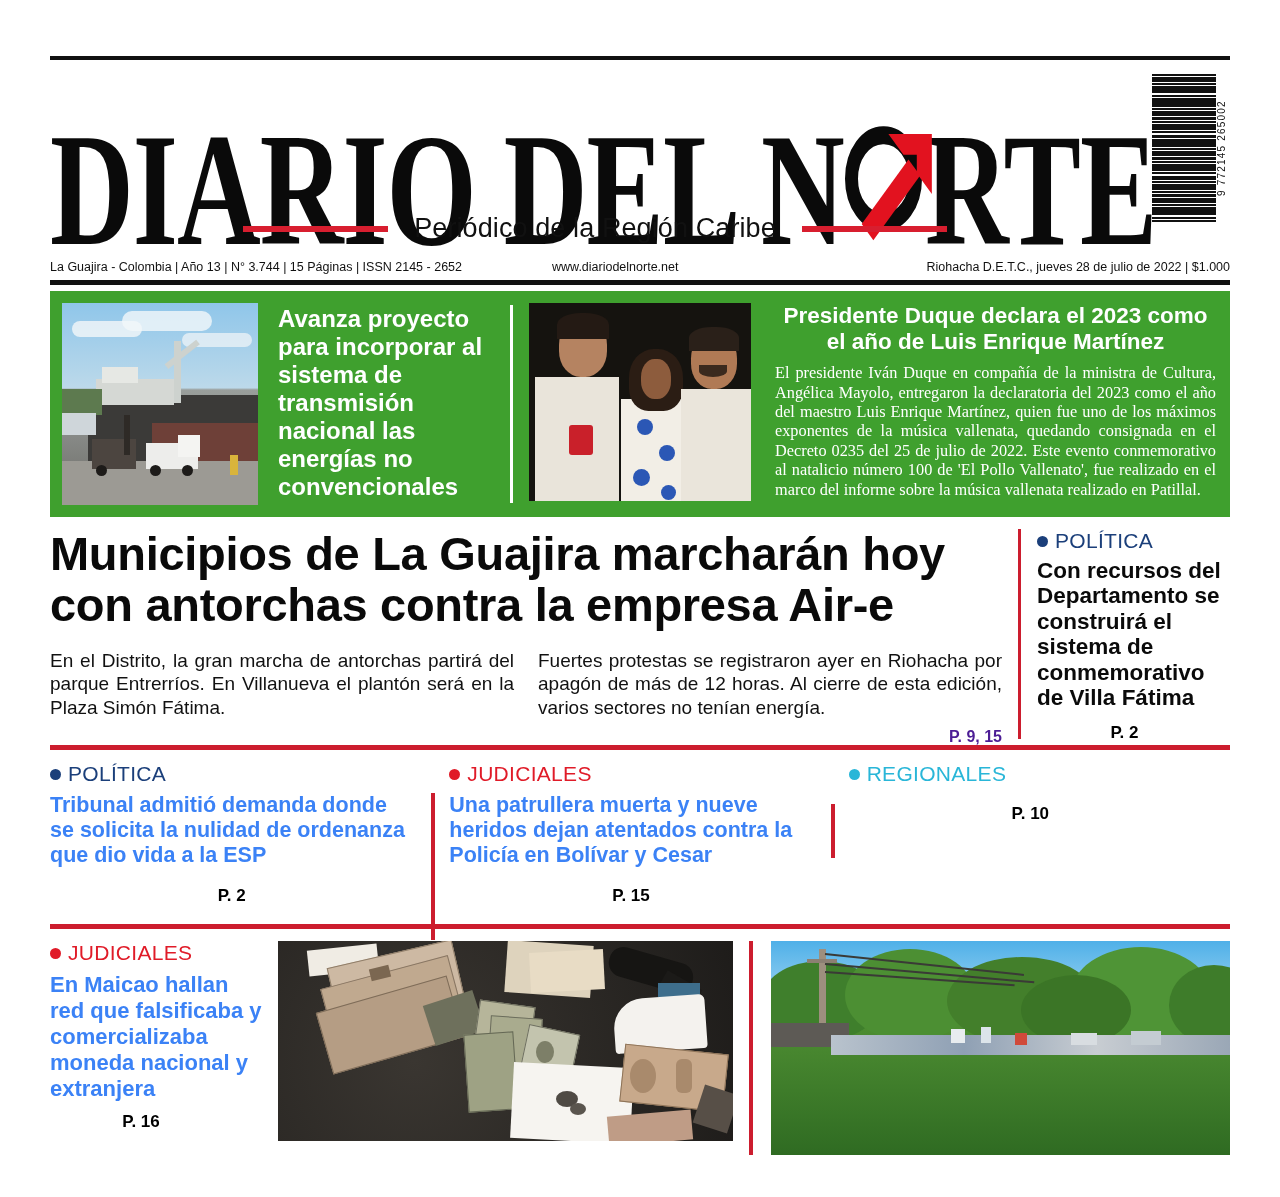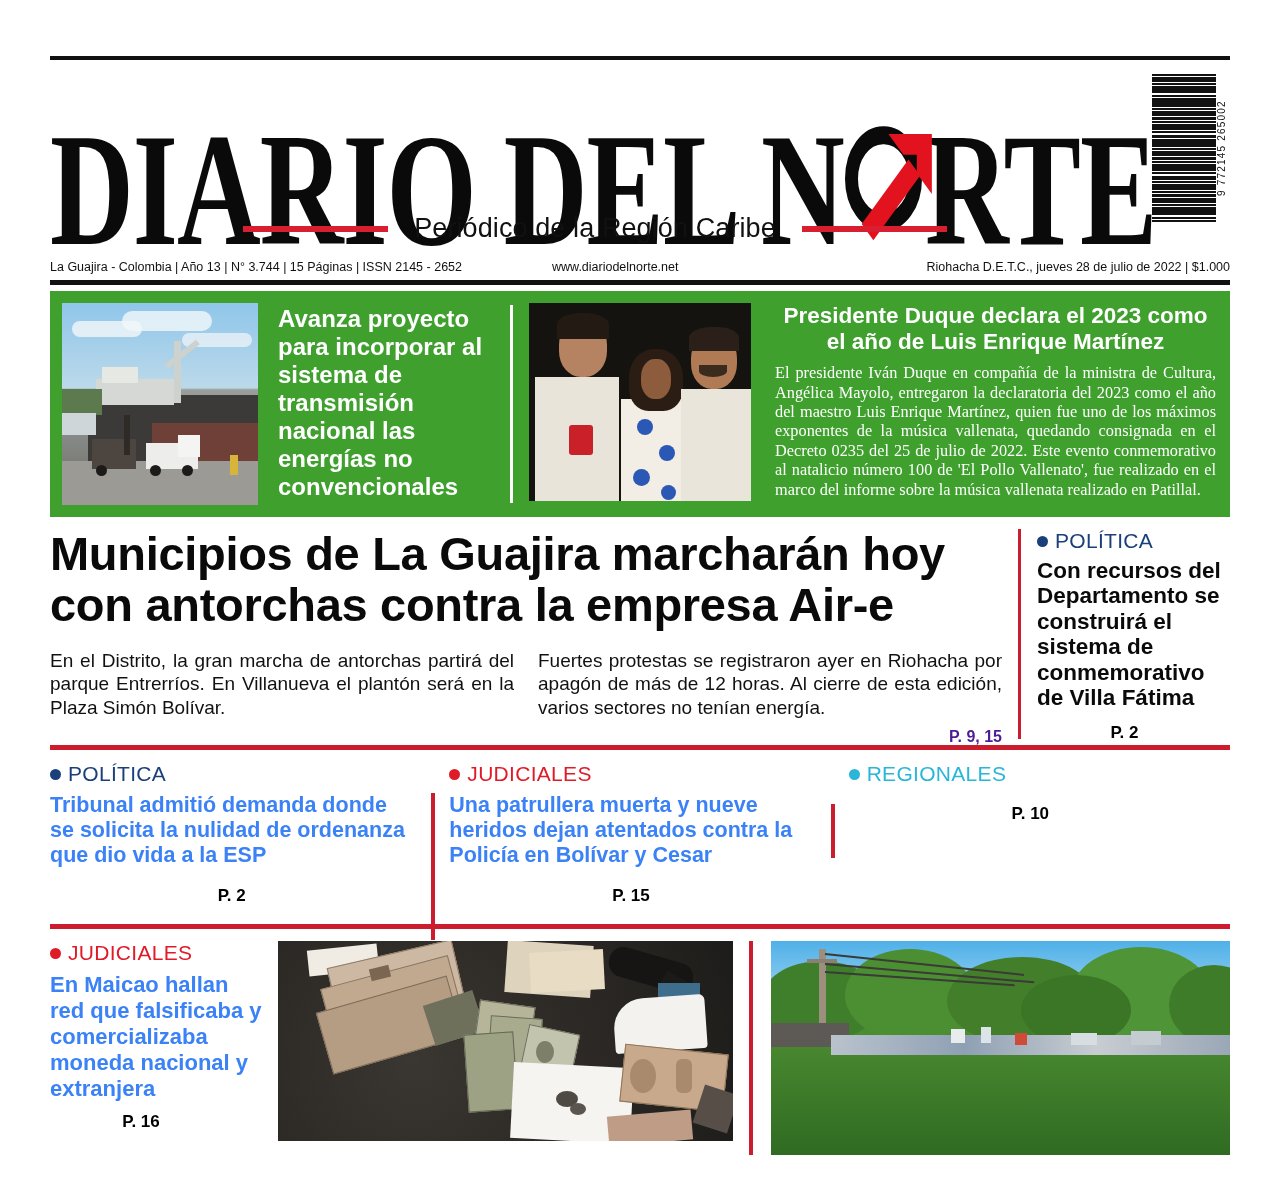--- a/index.html
+++ b/index.html
@@ -506,21 +506,21 @@
       <h2>Presidente Duque declara el 2023 como el año de Luis Enrique Martínez</h2>
       <p>El presidente Iván Duque en compañía de la ministra de Cultura, Angélica Mayolo, entregaron la declaratoria del 2023 como el año del maestro Luis Enrique Martínez, quien fue uno de los máximos exponentes de la música vallenata, quedando consignada en el Decreto 0235 del 25 de julio de 2022. Este evento conmemorativo al natalicio número 100 de 'El Pollo Vallenato', fue realizado en el marco del informe sobre la música vallenata realizado en Patillal.</p>
     </div>
   </div>
 
   <div class="lead-section">
 
     <div class="lead-main">
       <h1>Municipios de La Guajira marcharán hoy con antorchas contra la empresa Air-e</h1>
       <div class="lead-decks">
-        <div class="deck">En el Distrito, la gran marcha de antorchas partirá del parque Entrerríos. En Villanueva el plantón será en la Plaza Simón Bolívar.</div>
+        <div class="deck">En el Distrito, la gran marcha de antorchas partirá del parque Entrerríos. En Villanueva el plantón será en la Plaza Simón Fátima.</div>
         <div class="deck">Fuertes protestas se registraron ayer en Riohacha por apagón de más de 12 horas. Al cierre de esta edición, varios sectores no tenían energía.</div>
         <div class="deck-pages">P. 9, 15</div>
       </div>
     </div>
 
     <div class="lead-aside">
       <div class="kicker politica">
         <span class="dot"></span>
         <span>POLÍTICA</span>
       </div>

